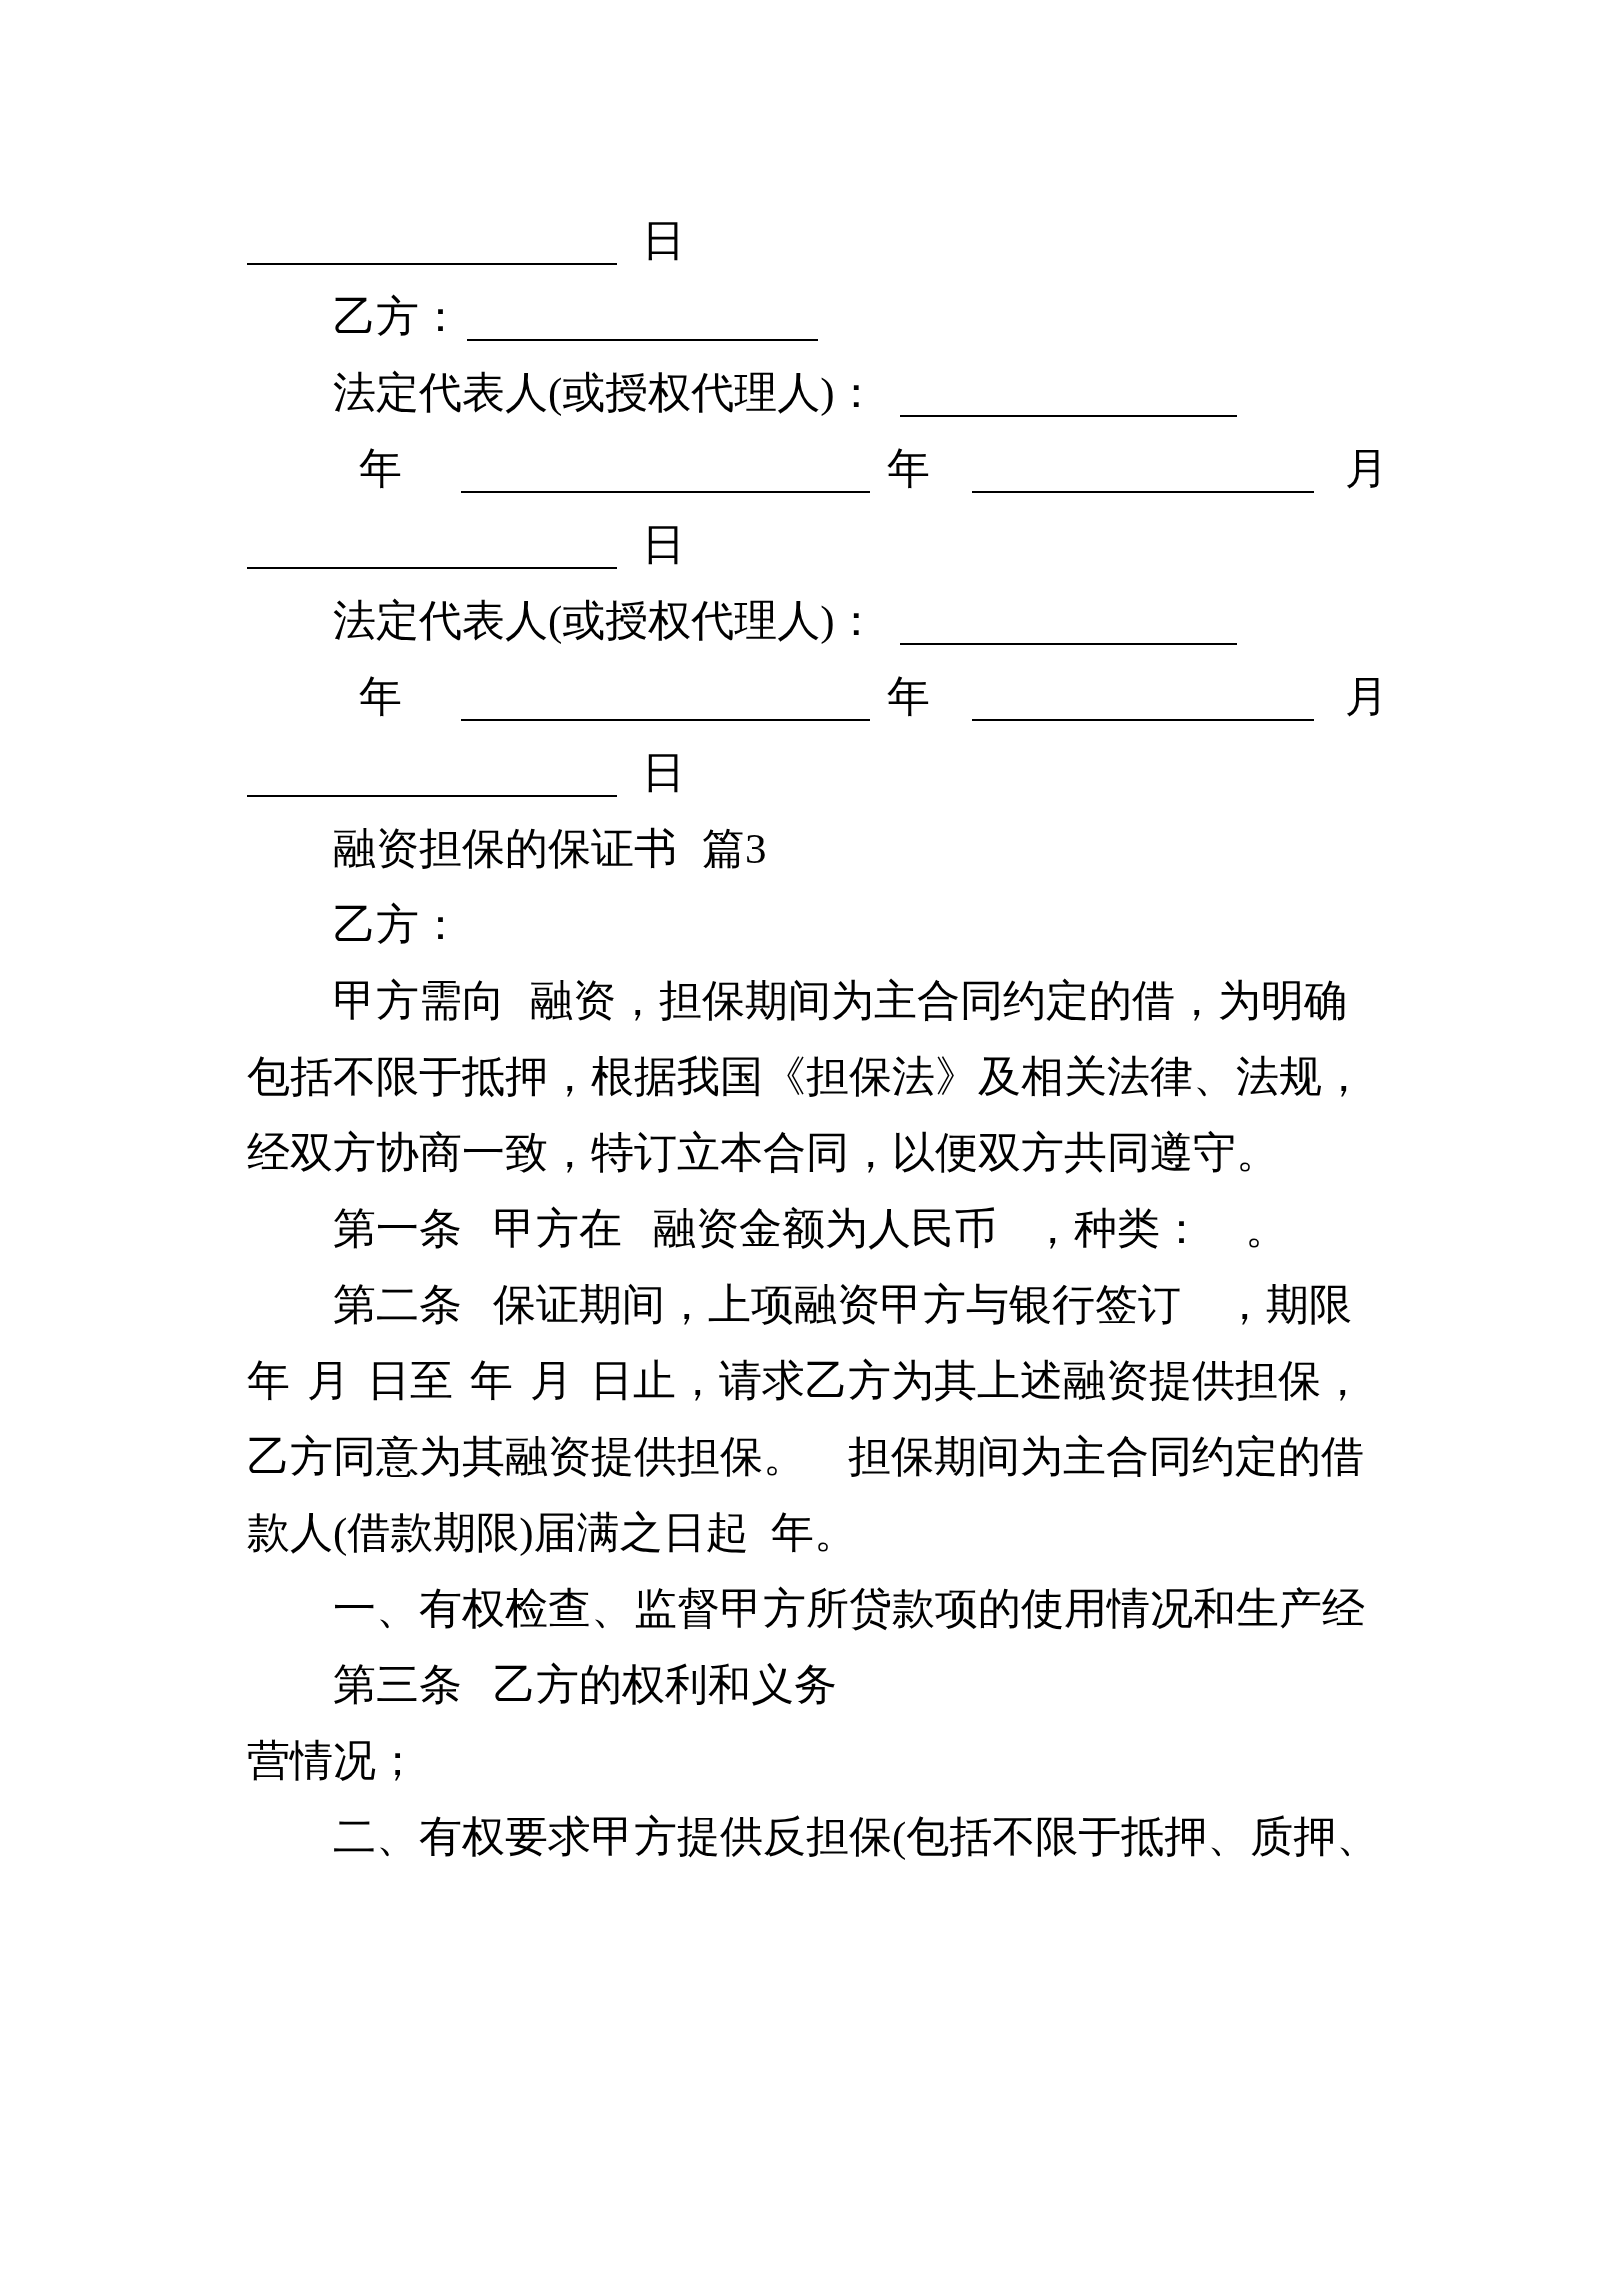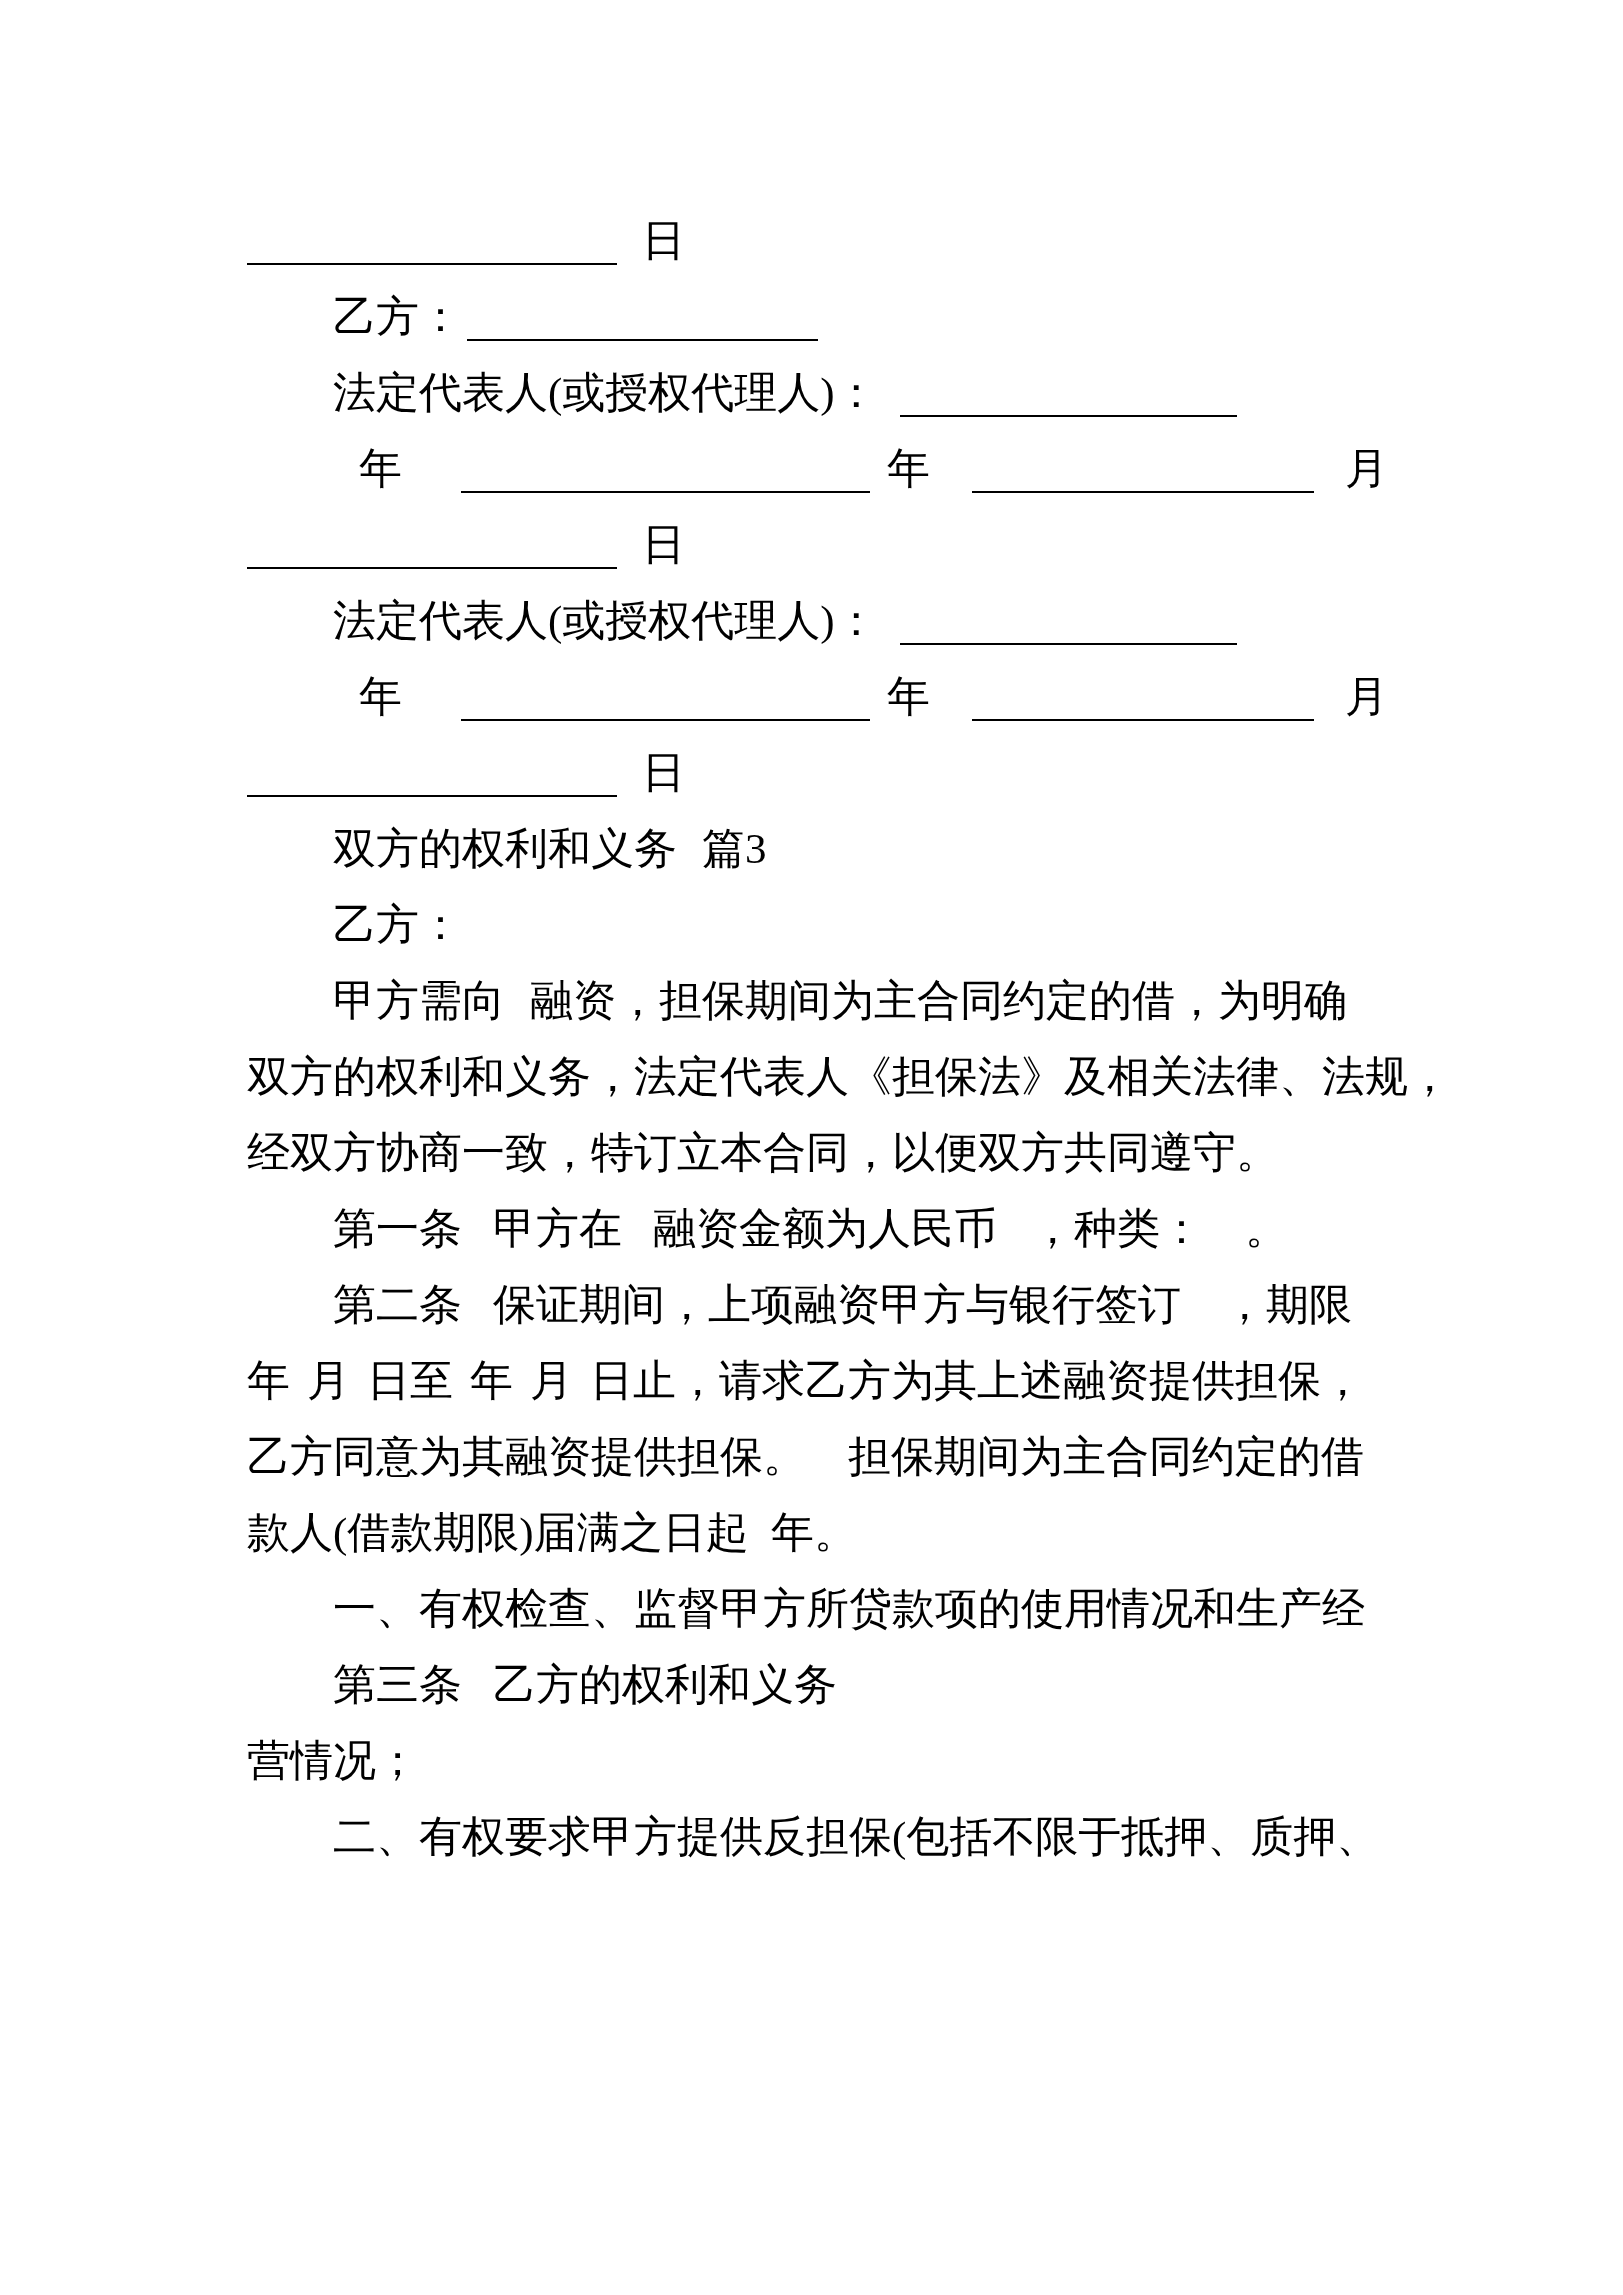--- a/index.html
+++ b/index.html
@@ -49,24 +49,24 @@
 <div class="page">
   <div class="doc" style="color: rgb(0, 0, 0);">
       <div class="line"><span class="u" style="width: 370px; border-bottom-color: rgb(0, 0, 0);"></span><span class="sp" style="width: 25px;"></span><span class="t">日</span></div>
       <div class="line"><span class="sp" style="width: 86px;"></span><span class="t">乙方：</span><span class="sp" style="width: 4.5px;"></span><span class="u" style="width: 351px; border-bottom-color: rgb(0, 0, 0);"></span></div>
       <div class="line"><span class="sp" style="width: 86px;"></span><span class="t">法定代表人(或授权代理人)：</span><span class="sp" style="width: 22.4px;"></span><span class="u" style="width: 337px; border-bottom-color: rgb(0, 0, 0);"></span></div>
       <div class="line"><span class="sp" style="width: 112px;"></span><span class="t">年</span><span class="sp" style="width: 59px;"></span><span class="u" style="width: 409px; border-bottom-color: rgb(0, 0, 0);"></span><span class="sp" style="width: 17px;"></span><span class="t">年</span><span class="sp" style="width: 42px;"></span><span class="u" style="width: 342px; border-bottom-color: rgb(0, 0, 0);"></span><span class="sp" style="width: 31px;"></span><span class="t">月</span></div>
       <div class="line"><span class="u" style="width: 370px; border-bottom-color: rgb(0, 0, 0);"></span><span class="sp" style="width: 25px;"></span><span class="t">日</span></div>
       <div class="line"><span class="sp" style="width: 86px;"></span><span class="t">法定代表人(或授权代理人)：</span><span class="sp" style="width: 22.4px;"></span><span class="u" style="width: 337px; border-bottom-color: rgb(0, 0, 0);"></span></div>
       <div class="line"><span class="sp" style="width: 112px;"></span><span class="t">年</span><span class="sp" style="width: 59px;"></span><span class="u" style="width: 409px; border-bottom-color: rgb(0, 0, 0);"></span><span class="sp" style="width: 17px;"></span><span class="t">年</span><span class="sp" style="width: 42px;"></span><span class="u" style="width: 342px; border-bottom-color: rgb(0, 0, 0);"></span><span class="sp" style="width: 31px;"></span><span class="t">月</span></div>
       <div class="line"><span class="u" style="width: 370px; border-bottom-color: rgb(0, 0, 0);"></span><span class="sp" style="width: 25px;"></span><span class="t">日</span></div>
-      <div class="line"><span class="sp" style="width: 86px;"></span><span class="t">双方的权利和义务</span><span class="sp" style="width: 25px;"></span><span class="t">篇3</span></div>
+      <div class="line"><span class="sp" style="width: 86px;"></span><span class="t">融资担保的保证书</span><span class="sp" style="width: 25px;"></span><span class="t">篇3</span></div>
       <div class="line"><span class="sp" style="width: 86px;"></span><span class="t">乙方：</span></div>
       <div class="line"><span class="sp" style="width: 86px;"></span><span class="t">甲方需向</span><span class="sp" style="width: 25px;"></span><span class="t">融资，担保期间为主合同约定的借，为明确</span></div>
-      <div class="line"><span class="t">双方的权利和义务，法定代表人《担保法》及相关法律、法规，</span></div>
+      <div class="line"><span class="t">包括不限于抵押，根据我国《担保法》及相关法律、法规，</span></div>
       <div class="line"><span class="t">经双方协商一致，特订立本合同，以便双方共同遵守。</span></div>
       <div class="line"><span class="sp" style="width: 86px;"></span><span class="t">第一条</span><span class="sp" style="width: 31px;"></span><span class="t">甲方在</span><span class="sp" style="width: 31px;"></span><span class="t">融资金额为人民币</span><span class="sp" style="width: 34px;"></span><span class="t">，种类：</span><span class="sp" style="width: 42px;"></span><span class="t">。</span></div>
       <div class="line"><span class="sp" style="width: 86px;"></span><span class="t">第二条</span><span class="sp" style="width: 31px;"></span><span class="t">保证期间，上项融资甲方与银行签订</span><span class="sp" style="width: 42px;"></span><span class="t">，期限</span></div>
       <div class="line"><span class="t">年</span><span class="sp" style="width: 17px;"></span><span class="t">月</span><span class="sp" style="width: 17px;"></span><span class="t">日至</span><span class="sp" style="width: 17px;"></span><span class="t">年</span><span class="sp" style="width: 17px;"></span><span class="t">月</span><span class="sp" style="width: 17px;"></span><span class="t">日止，请求乙方为其上述融资提供担保，</span></div>
       <div class="line"><span class="t">乙方同意为其融资提供担保。</span><span class="sp" style="width: 42px;"></span><span class="t">担保期间为主合同约定的借</span></div>
       <div class="line"><span class="t">款人(借款期限)届满之日起</span><span class="sp" style="width: 22.4px;"></span><span class="t">年。</span></div>
       <div class="line"><span class="sp" style="width: 86px;"></span><span class="t">一、有权检查、监督甲方所贷款项的使用情况和生产经</span></div>
       <div class="line"><span class="sp" style="width: 86px;"></span><span class="t">第三条</span><span class="sp" style="width: 31px;"></span><span class="t">乙方的权利和义务</span></div>
       <div class="line"><span class="t">营情况；</span></div>
       <div class="line"><span class="sp" style="width: 86px;"></span><span class="t">二、有权要求甲方提供反担保(包括不限于抵押、质押、</span></div>

